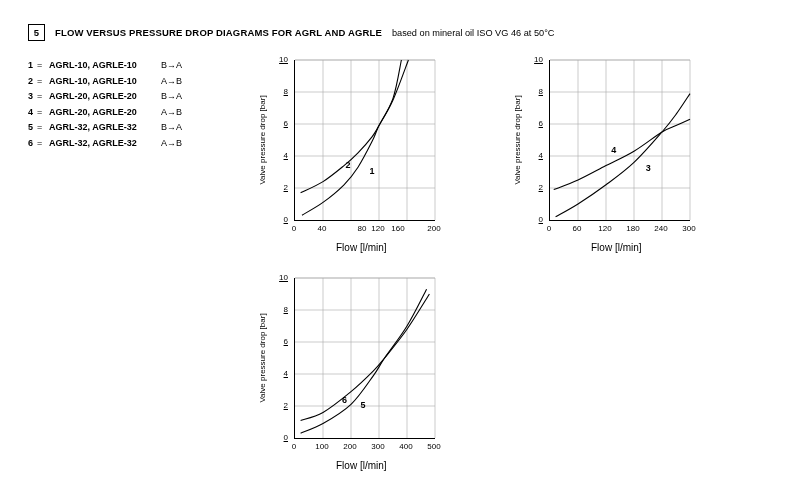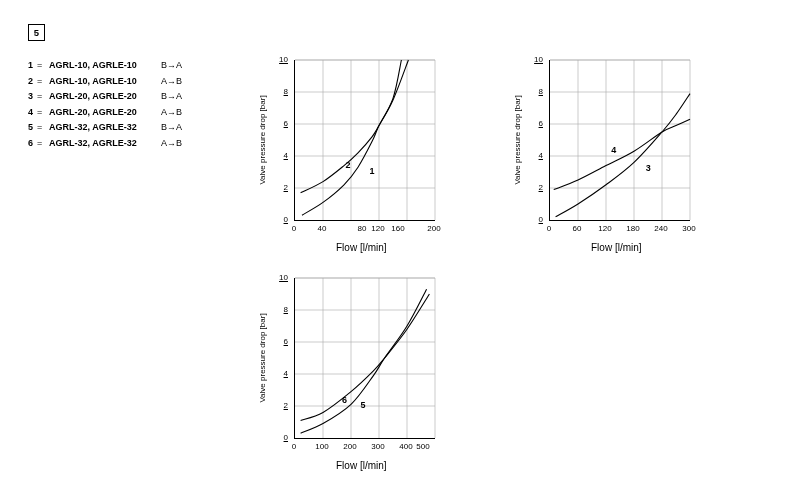--- a/index.html
+++ b/index.html
@@ -128,20 +128,22 @@
     position: absolute;
     font-size: 9px;
     font-weight: bold;
   }
 </style>
 </head>
 <body>
 
 <div id="header">
   <div id="section-number">5</div>
+  <div id="header-title">FLOW VERSUS PRESSURE DROP DIAGRAMS FOR AGRL AND AGRLE</div>
+  <div id="header-sub">based on mineral oil ISO VG 46 at 50°C</div>
 </div>
 
 <div id="legend">
   <div class="legend-row">
     <span class="legend-num">1</span>
     <span class="legend-eq">=</span>
     <span class="legend-label">AGRL-10, AGRLE-10</span>
     <span class="legend-dir">B→A</span>
   </div>
   <div class="legend-row">
@@ -277,17 +279,17 @@
       <div class="ytick" style="left: 16px; top: 127px;">2</div>
       <div class="ytick" style="left: 16px; top: 95px;">4</div>
       <div class="ytick" style="left: 16px; top: 63px;">6</div>
       <div class="ytick" style="left: 16px; top: 31px;">8</div>
       <div class="ytick" style="left: 16px; top: -1px;">10</div>
       <div class="xtick" style="left: 24px; top: 168px;">0</div>
       <div class="xtick" style="left: 52px; top: 168px;">100</div>
       <div class="xtick" style="left: 80px; top: 168px;">200</div>
       <div class="xtick" style="left: 108px; top: 168px;">300</div>
       <div class="xtick" style="left: 136px; top: 168px;">400</div>
-      <div class="xtick" style="left: 153px; top: 168px;">500</div>
+      <div class="xtick" style="left: 164px; top: 168px;">500</div>
       <div class="ytitle" style="top: 84px; transform: rotate(180deg) translateY(50%);">Valve pressure drop [bar]</div>
       <div class="xtitle" style="left: 78px; top: 186px;">Flow [l/min]</div>
     </div>
 </div>
 
 </body></html>

